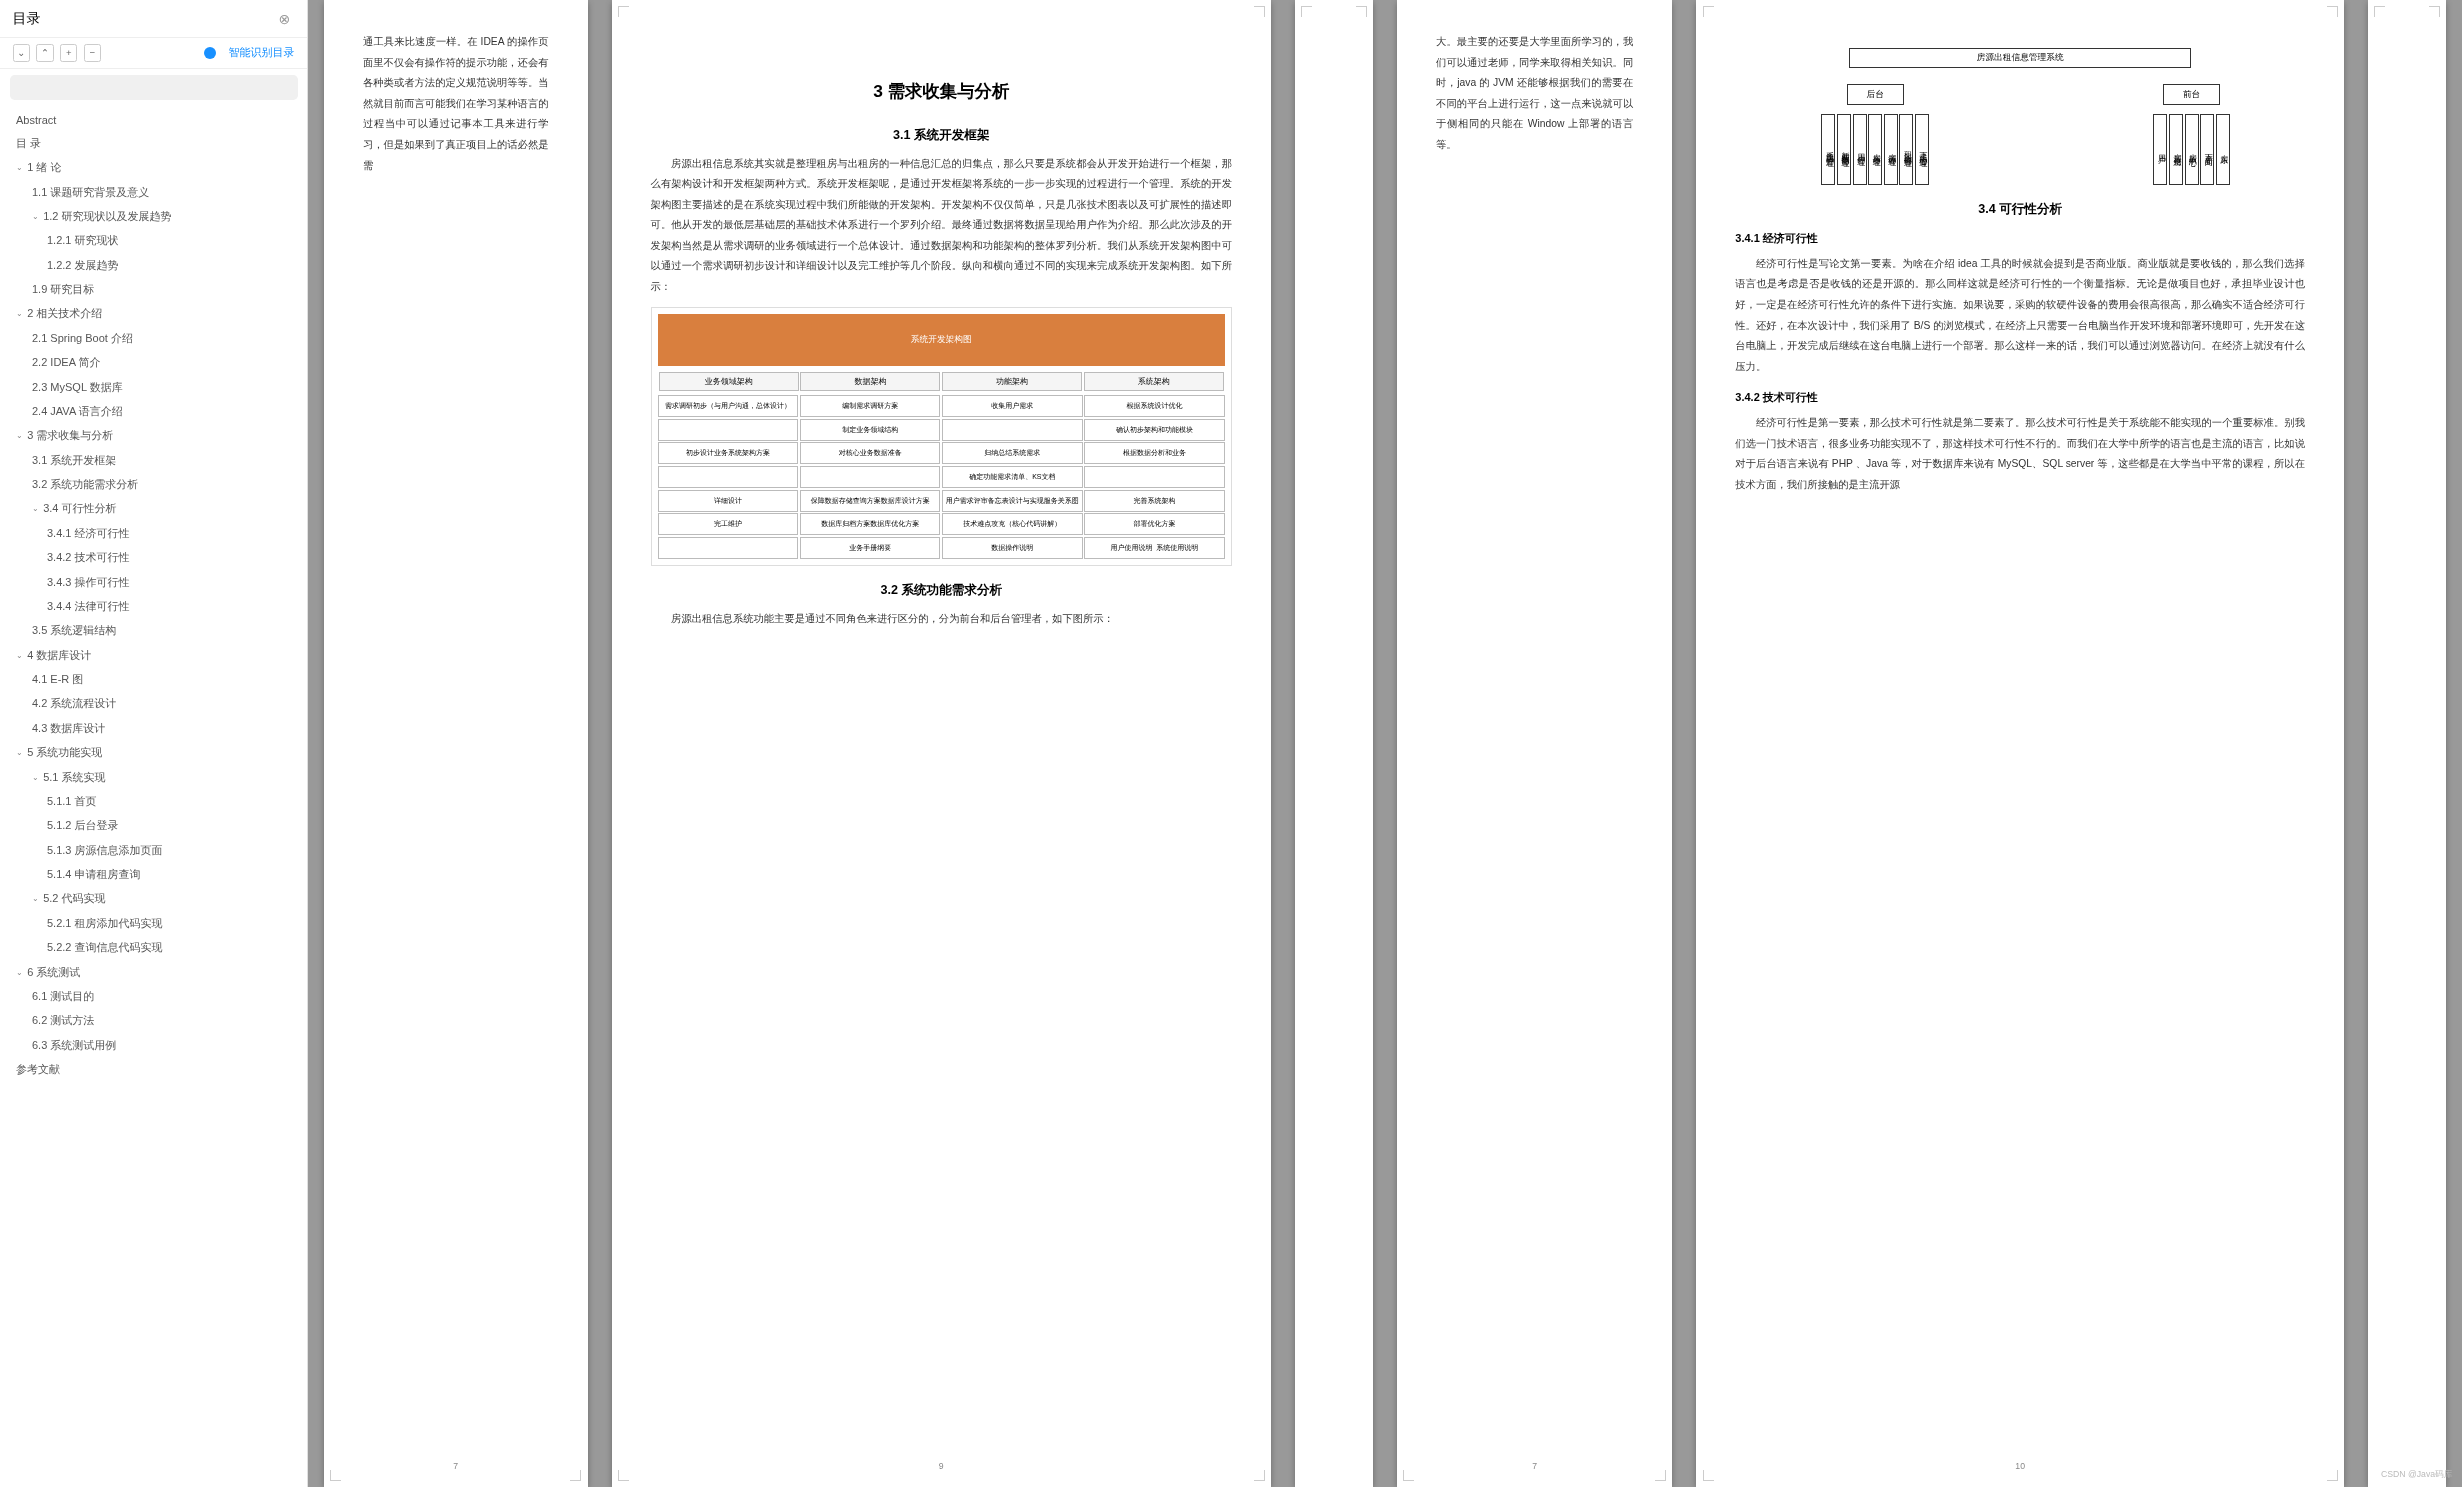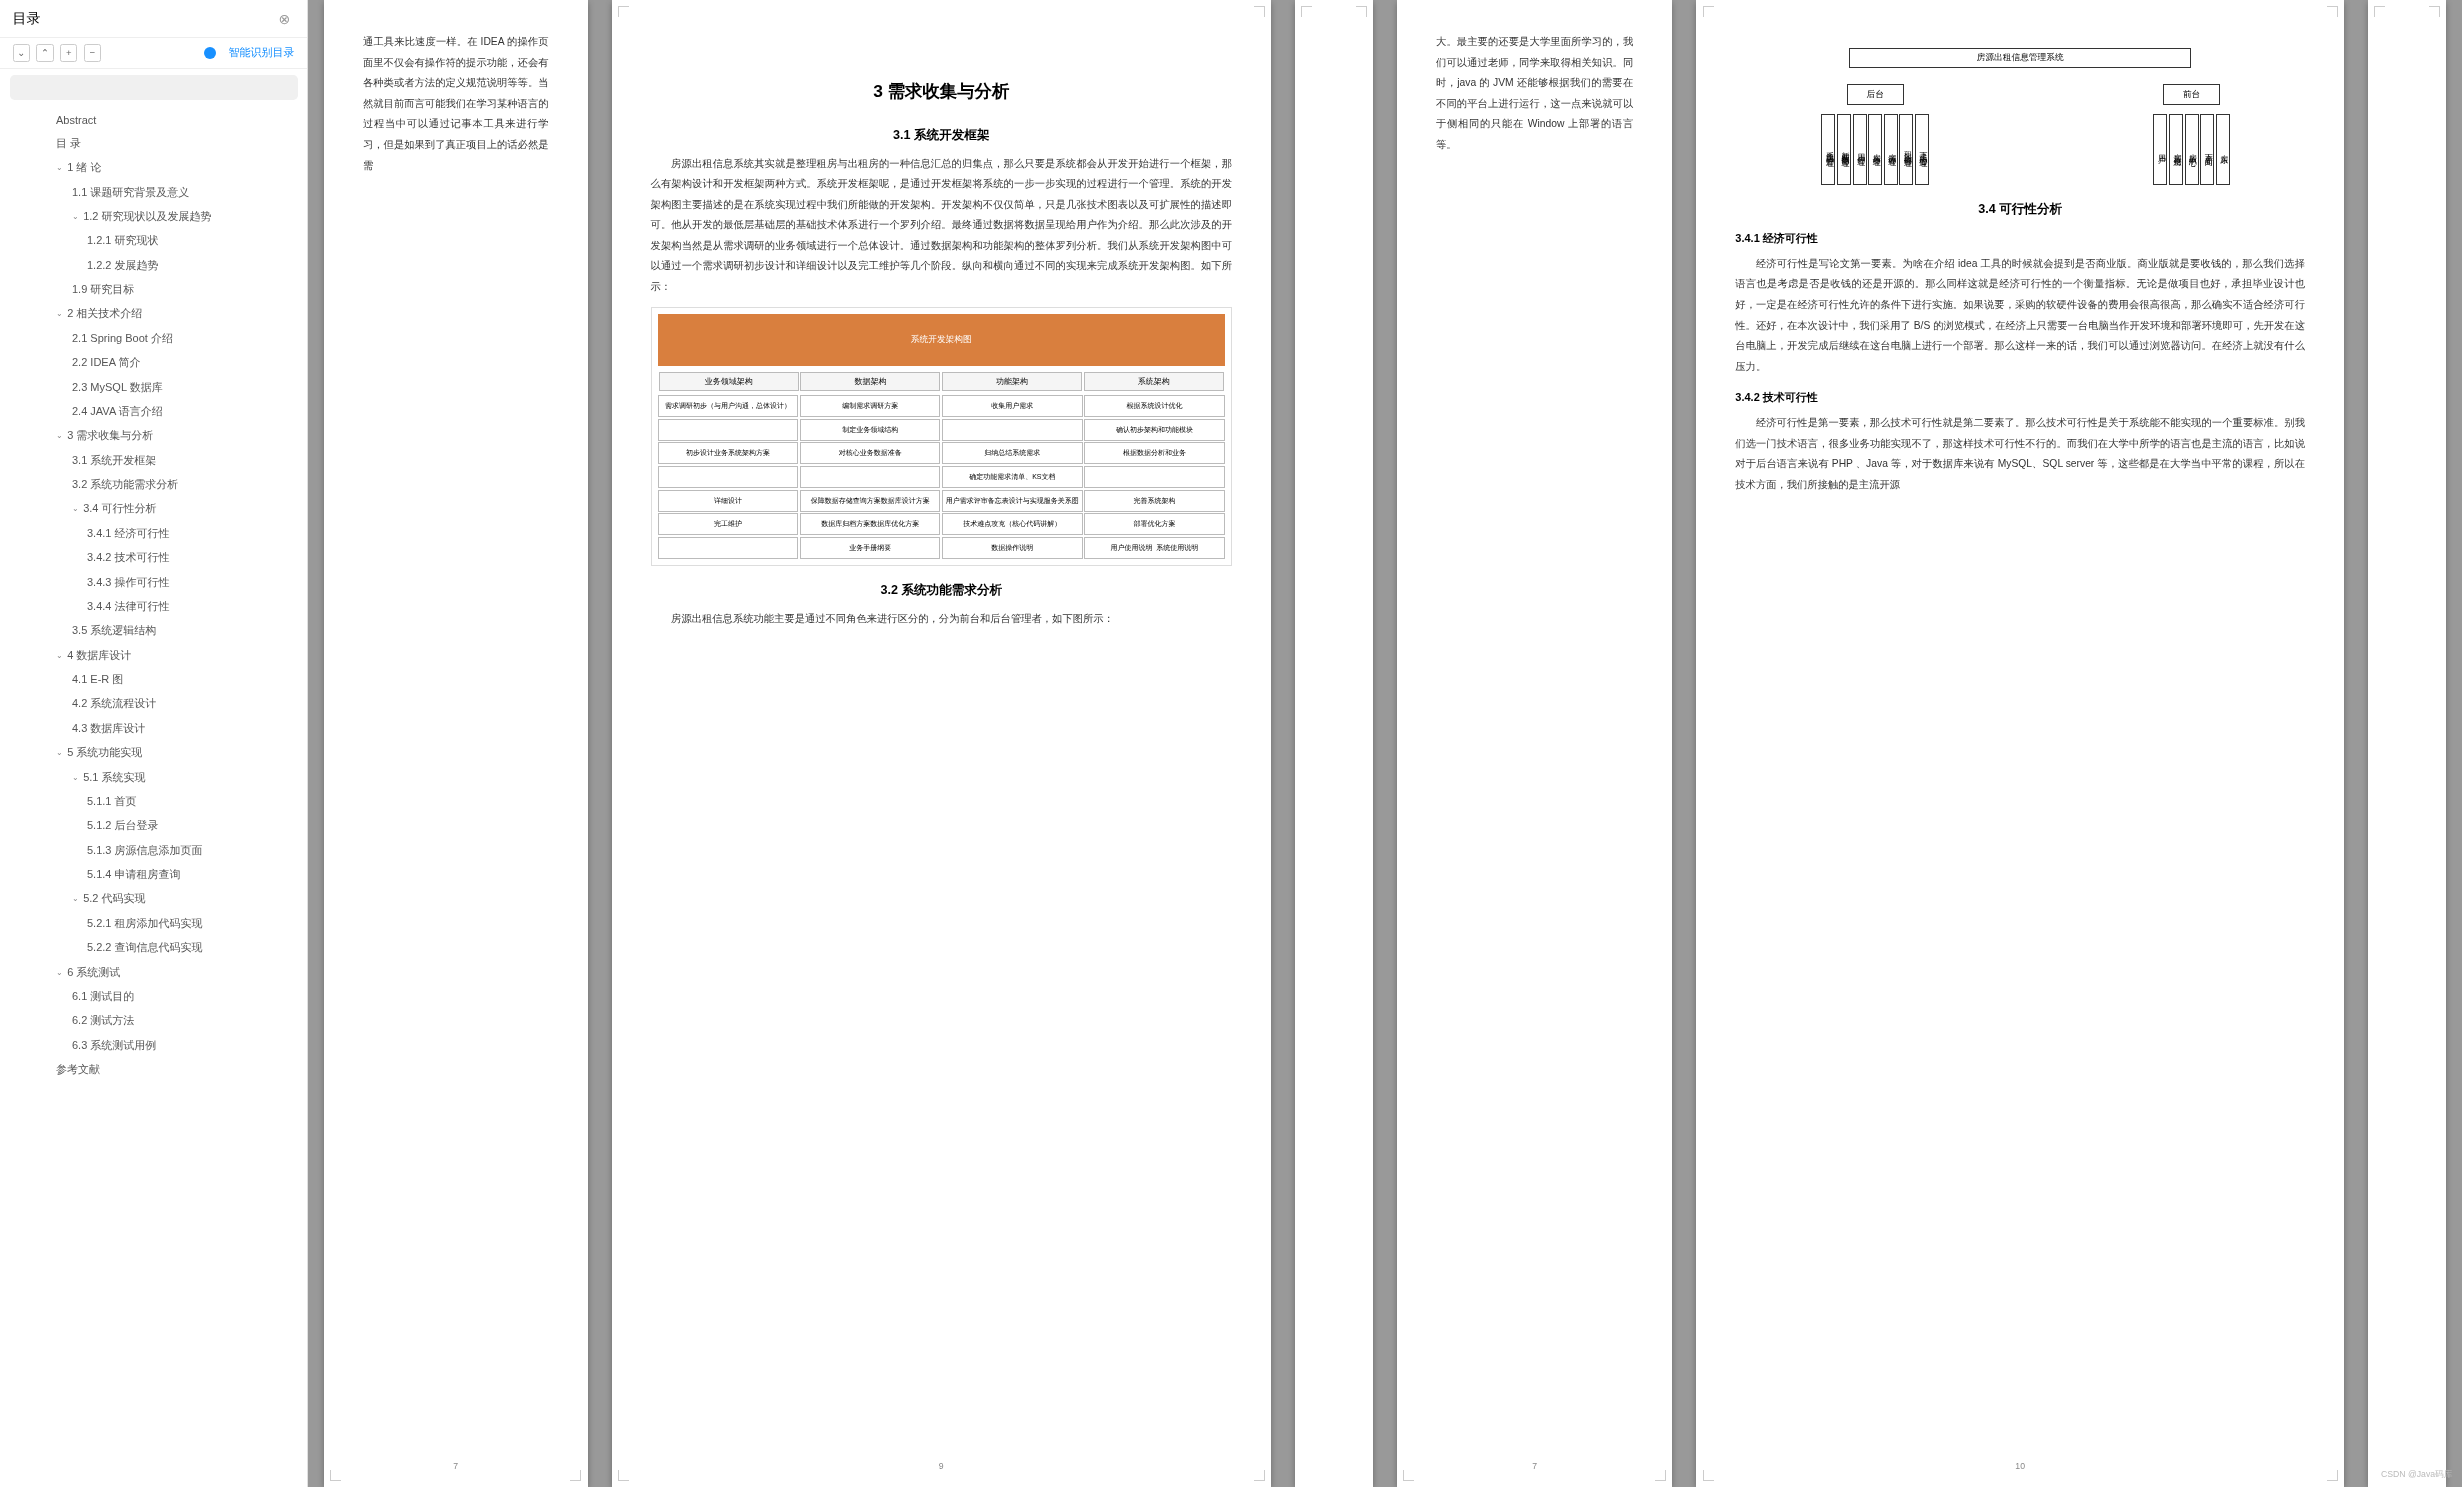--- a/index.html
+++ b/index.html
@@ -7,21 +7,21 @@
 .sidebar { width: 308px; background: #fff; border-right: 0.8px solid #e0e0e0; display: flex; flex-direction: column; flex-shrink: 0; }
 .sidebar-header { display: flex; align-items: center; justify-content: space-between; padding: 9.5px 12.6px; border-bottom: 0.8px solid #eee; }
 .sidebar-title { font-size: 14px; color: #000000; font-weight: 500; }
 .close-btn { width: 16px; height: 16px; color: #999; cursor: pointer; font-size: 14px; }
 .sidebar-toolbar { display: flex; align-items: center; justify-content: space-between; padding: 6.3px 12.6px; border-bottom: 0.8px solid #eee; }
 .toolbar-left { display: flex; gap: 6.3px; }
 .tb-btn { width: 17.4px; height: 17.4px; border: 0.8px solid #ccc; border-radius: 2.4px; display: flex; align-items: center; justify-content: center; font-size: 9.5px; cursor: pointer; color: #666; background: #fff; }
 .smart-recognize { color: #1890ff; font-size: 11px; display: flex; align-items: center; gap: 12px; cursor: pointer; }
 .smart-icon { width: 12.6px; height: 12.6px; background: #1890ff; border-radius: 50%; display: inline-block; }
 .search-bar { margin: 6.3px 9.5px; height: 25px; background: #f0f0f0; border-radius: 4.7px; }
-.toc-list { flex: 1; overflow-y: auto; padding: 3.2px 0; font-size: 11px; margin-left: 40px; }
+.toc-list { flex: 1; overflow-y: auto; padding: 3.2px 0; font-size: 11px; }
 .toc-item { padding: 4.7px 12.6px; cursor: pointer; color: #555; white-space: nowrap; display: flex; align-items: center; }
 .toc-item.l0 { padding-left: 16px; }
 .toc-item.l1 { padding-left: 16px; }
 .toc-item.l2 { padding-left: 32px; }
 .toc-item.l3 { padding-left: 47px; }
 .toc-chev { display:inline-block; width:8px; margin-right:3.2px; font-size:8px; color:#888; }
 .doc-area { flex: 1; background: #999; overflow: auto; padding: 0 16px; display: flex; gap: 24px; }
 .doc-col { flex: 1; display: flex; gap: 24px; }
 .page { background: #fff; box-shadow: 0 1.6px 6.3px rgba(0,0,0,0.3); padding: 32px 39px; position: relative; min-height: 158px; }
 .page.tall { min-height: 568px; }

